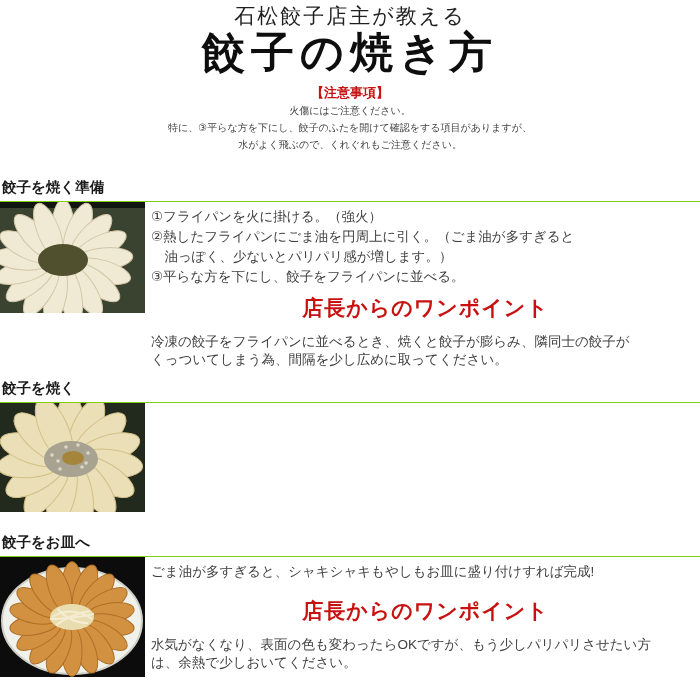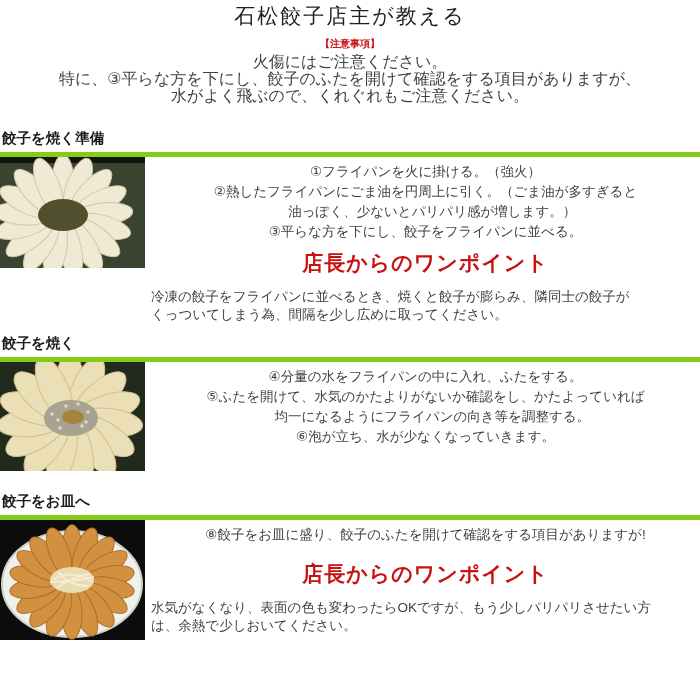--- a/index.html
+++ b/index.html
@@ -16,49 +16,50 @@
     font-size:21px;color:#1f1f1f;letter-spacing:2px;line-height:24px;
   }
   .title{
     margin:1px 0 0;
     font-family:"Liberation Serif","DejaVu Serif",serif;
     font-size:43px;font-weight:700;color:#0e0e0e;
     letter-spacing:6px;line-height:48px;
   }
   
   .notice{text-align:center;margin-top:7px;}
-  .notice-heading{font-size:10px;font-weight:700;line-height:18px;text-align:center;}
-  .notice-line{font-size:16px;line-height:17px;color:#3f3f3f;}
+  .notice-heading{font-size:13px;font-weight:700;line-height:18px;text-align:center;}
+  .notice-line{font-size:10px;line-height:17px;color:#3f3f3f;}
   
   .sec{margin:0;}
   .sec-header{
     margin:0;font-size:14.5px;font-weight:700;color:#1a1a1a;
-    padding:0 0 6px 2px;border-bottom:5px solid #84cc16;line-height:16px;
+    padding:0 0 6px 2px;border-bottom:1px solid #84cc16;line-height:16px;
   }
   .sec1{margin-top:26px;}
   .sec2{margin-top:11px;}
   .sec3{margin-top:22px;}
   .sec-body{display:flex;align-items:flex-start;}
   .photo{flex:0 0 145px;display:block;}
   .sec-text{flex:1;padding-left:6px;padding-top:5px;}
-  .step{font-size:13.5px;line-height:20px;white-space:pre-line;color:#3f3f3f;text-align:center;}
+  .step{font-size:13.5px;line-height:20px;white-space:pre-line;color:#3f3f3f;}
   .tip-heading{
     font-size:21px;font-weight:700;letter-spacing:1px;
     margin-top:9px;line-height:24px;text-align:center;
   }
   .tip-text{font-size:13.5px;line-height:18px;margin-top:13px;white-space:pre-line;}
   .sec3 .tip-heading{margin-top:17px;}
 </style>
 </head>
 <body>
 
 <div class="page">
 
   <div class="hdr">
     <div class="subtitle">石松餃子店主が教える</div>
+    <h1 class="title">餃子の焼き方</h1>
   </div>
 
   <div class="notice">
     <div class="notice-heading accent" style="color: rgb(200, 17, 17);">【注意事項】</div>
     <div class="notice-line">火傷にはご注意ください。</div>
     <div class="notice-line">特に、③平らな方を下にし、餃子のふたを開けて確認をする項目がありますが、</div>
     <div class="notice-line">水がよく飛ぶので、くれぐれもご注意ください。</div>
   </div>
 
   <div class="sec sec1">
@@ -122,26 +123,20 @@
           <ellipse cx="73" cy="55" rx="11" ry="7" fill="#a5843c"></ellipse>
           <circle cx="52" cy="52" r="1.8" fill="#dcd7c5"></circle>
           <circle cx="60" cy="66" r="1.8" fill="#dcd7c5"></circle>
           <circle cx="82" cy="64" r="1.8" fill="#dcd7c5"></circle>
           <circle cx="88" cy="50" r="1.8" fill="#dcd7c5"></circle>
           <circle cx="66" cy="44" r="1.8" fill="#dcd7c5"></circle>
           <circle cx="78" cy="42" r="1.8" fill="#dcd7c5"></circle>
           <circle cx="58" cy="58" r="1.8" fill="#dcd7c5"></circle>
           <circle cx="86" cy="60" r="1.8" fill="#dcd7c5"></circle>
         </svg>
-      <div class="sec-text">
-        <div class="step">④分量の水をフライパンの中に入れ、ふたをする。</div>
-        <div class="step">⑤ふたを開けて、水気のかたよりがないか確認をし、かたよっていれば
-　均一になるようにフライパンの向き等を調整する。</div>
-        <div class="step">⑥泡が立ち、水が少なくなっていきます。</div>
-      </div>
     </div>
   </div>
 
   <div class="sec sec3">
     <h2 class="sec-header">餃子をお皿へ</h2>
     <div class="sec-body">
       <svg class="photo" id="photo-2" width="145" height="120" viewBox="0 0 145 120">
           <rect x="0" y="0" width="145" height="120" fill="#0c0c0c"></rect>
           <ellipse cx="72" cy="64" rx="70" ry="53" fill="#f1f1ec" stroke="#cfcfc7" stroke-width="2"></ellipse>
           <ellipse cx="72" cy="29.700000000000003" rx="25" ry="10" fill="#d29140" stroke="#ad6f28" stroke-width="1" transform="rotate(-90 72 29.700000000000003)"></ellipse>
@@ -162,21 +157,21 @@
           <ellipse cx="39.09103465619133" cy="45.849999999999994" rx="25" ry="10" fill="#d29140" stroke="#ad6f28" stroke-width="1" transform="rotate(210 39.09103465619133 45.849999999999994)"></ellipse>
           <ellipse cx="47.5740708319115" cy="37.256764487257016" rx="25" ry="10" fill="#d29140" stroke="#ad6f28" stroke-width="1" transform="rotate(229.99999999999997 47.5740708319115 37.256764487257016)"></ellipse>
           <ellipse cx="59.003234553624566" cy="31.647928348615167" rx="25" ry="10" fill="#d29140" stroke="#ad6f28" stroke-width="1" transform="rotate(249.99999999999997 59.003234553624566 31.647928348615167)"></ellipse>
           <ellipse cx="72" cy="60" rx="22" ry="13" fill="#e9dcae"></ellipse>
           <path d="M52,60 Q72,48 92,62" fill="none" stroke="#f4edd3" stroke-width="2"></path>
           <path d="M56,68 Q74,56 90,54" fill="none" stroke="#f4edd3" stroke-width="2"></path>
           <path d="M58,52 Q70,66 88,66" fill="none" stroke="#f4edd3" stroke-width="2"></path>
           <path d="M50,62 Q72,62 94,57" fill="none" stroke="#f4edd3" stroke-width="2"></path>
         </svg>
       <div class="sec-text">
-        <div class="step">⑧餃子をお皿に盛り、餃子のふたを開けて確認をする項目がありますが!</div>
+        <div class="step">ごま油が多すぎると、シャキシャキもやしもお皿に盛り付けすれば完成!</div>
         <div class="tip-heading accent" style="color: rgb(200, 17, 17);">店長からのワンポイント</div>
         <div class="tip-text">水気がなくなり、表面の色も変わったらOKですが、もう少しパリパリさせたい方
 は、余熱で少しおいてください。</div>
       </div>
     </div>
   </div>
 
 </div>
 
 </body></html>

